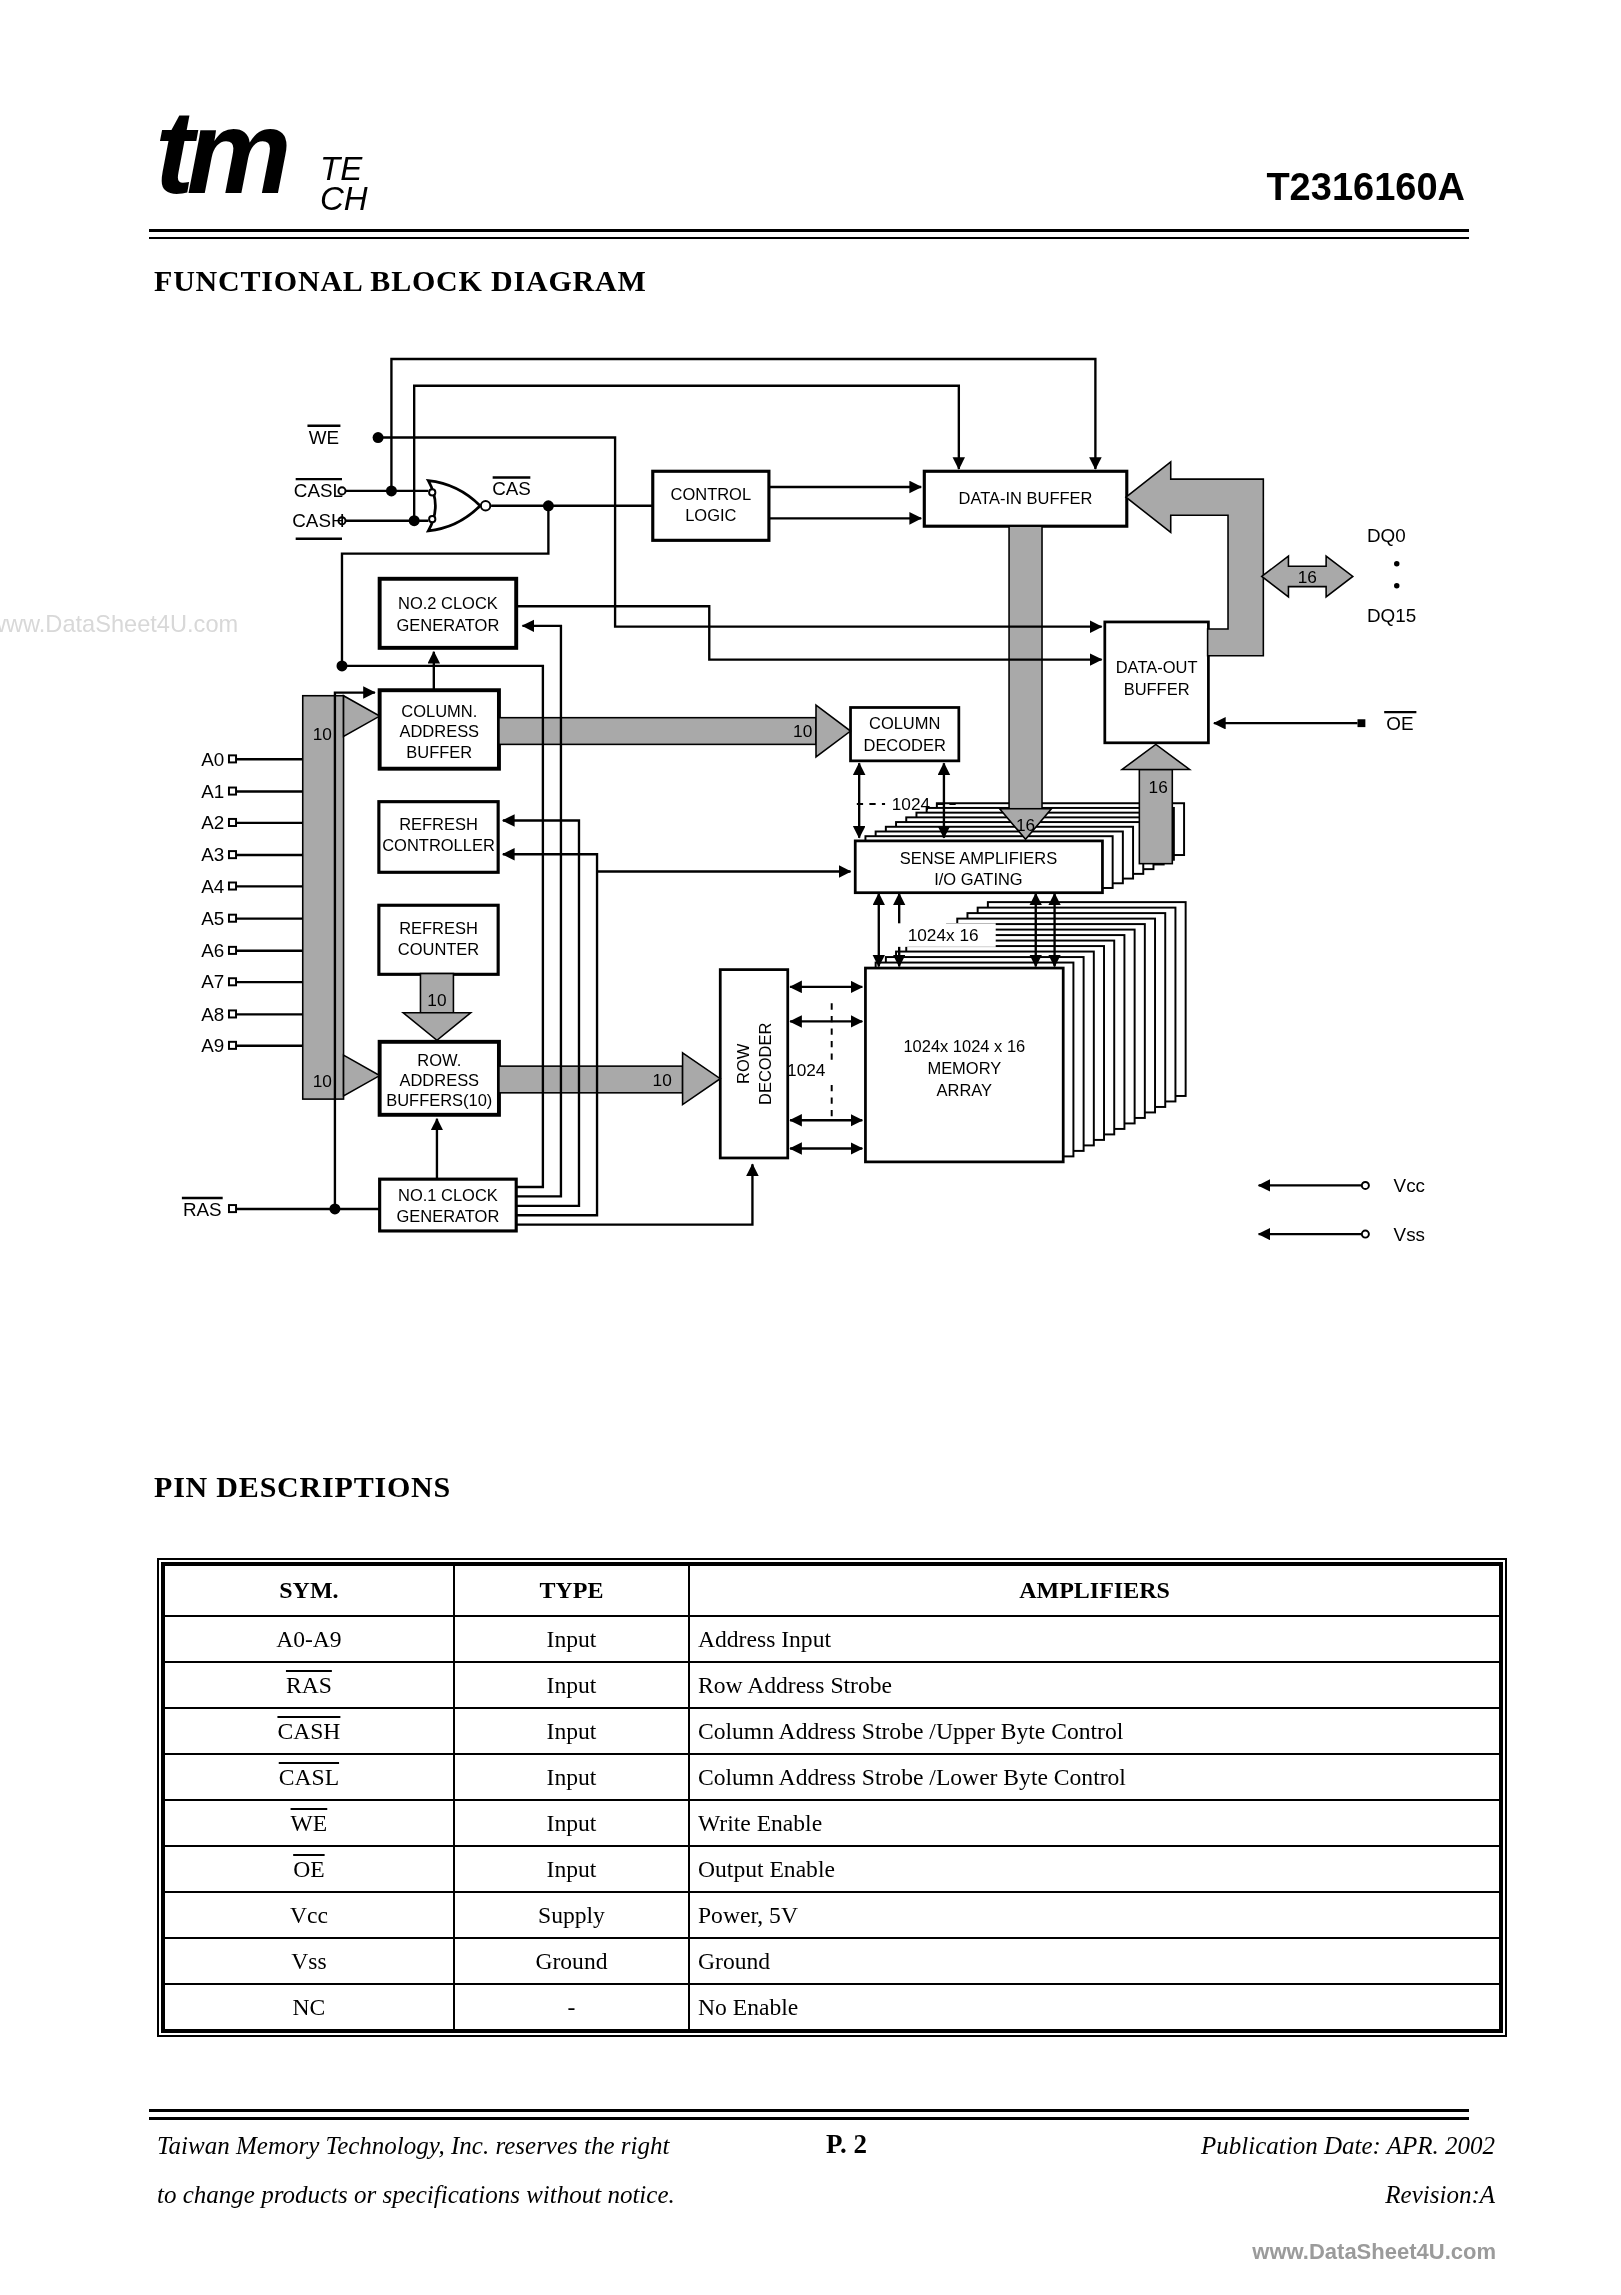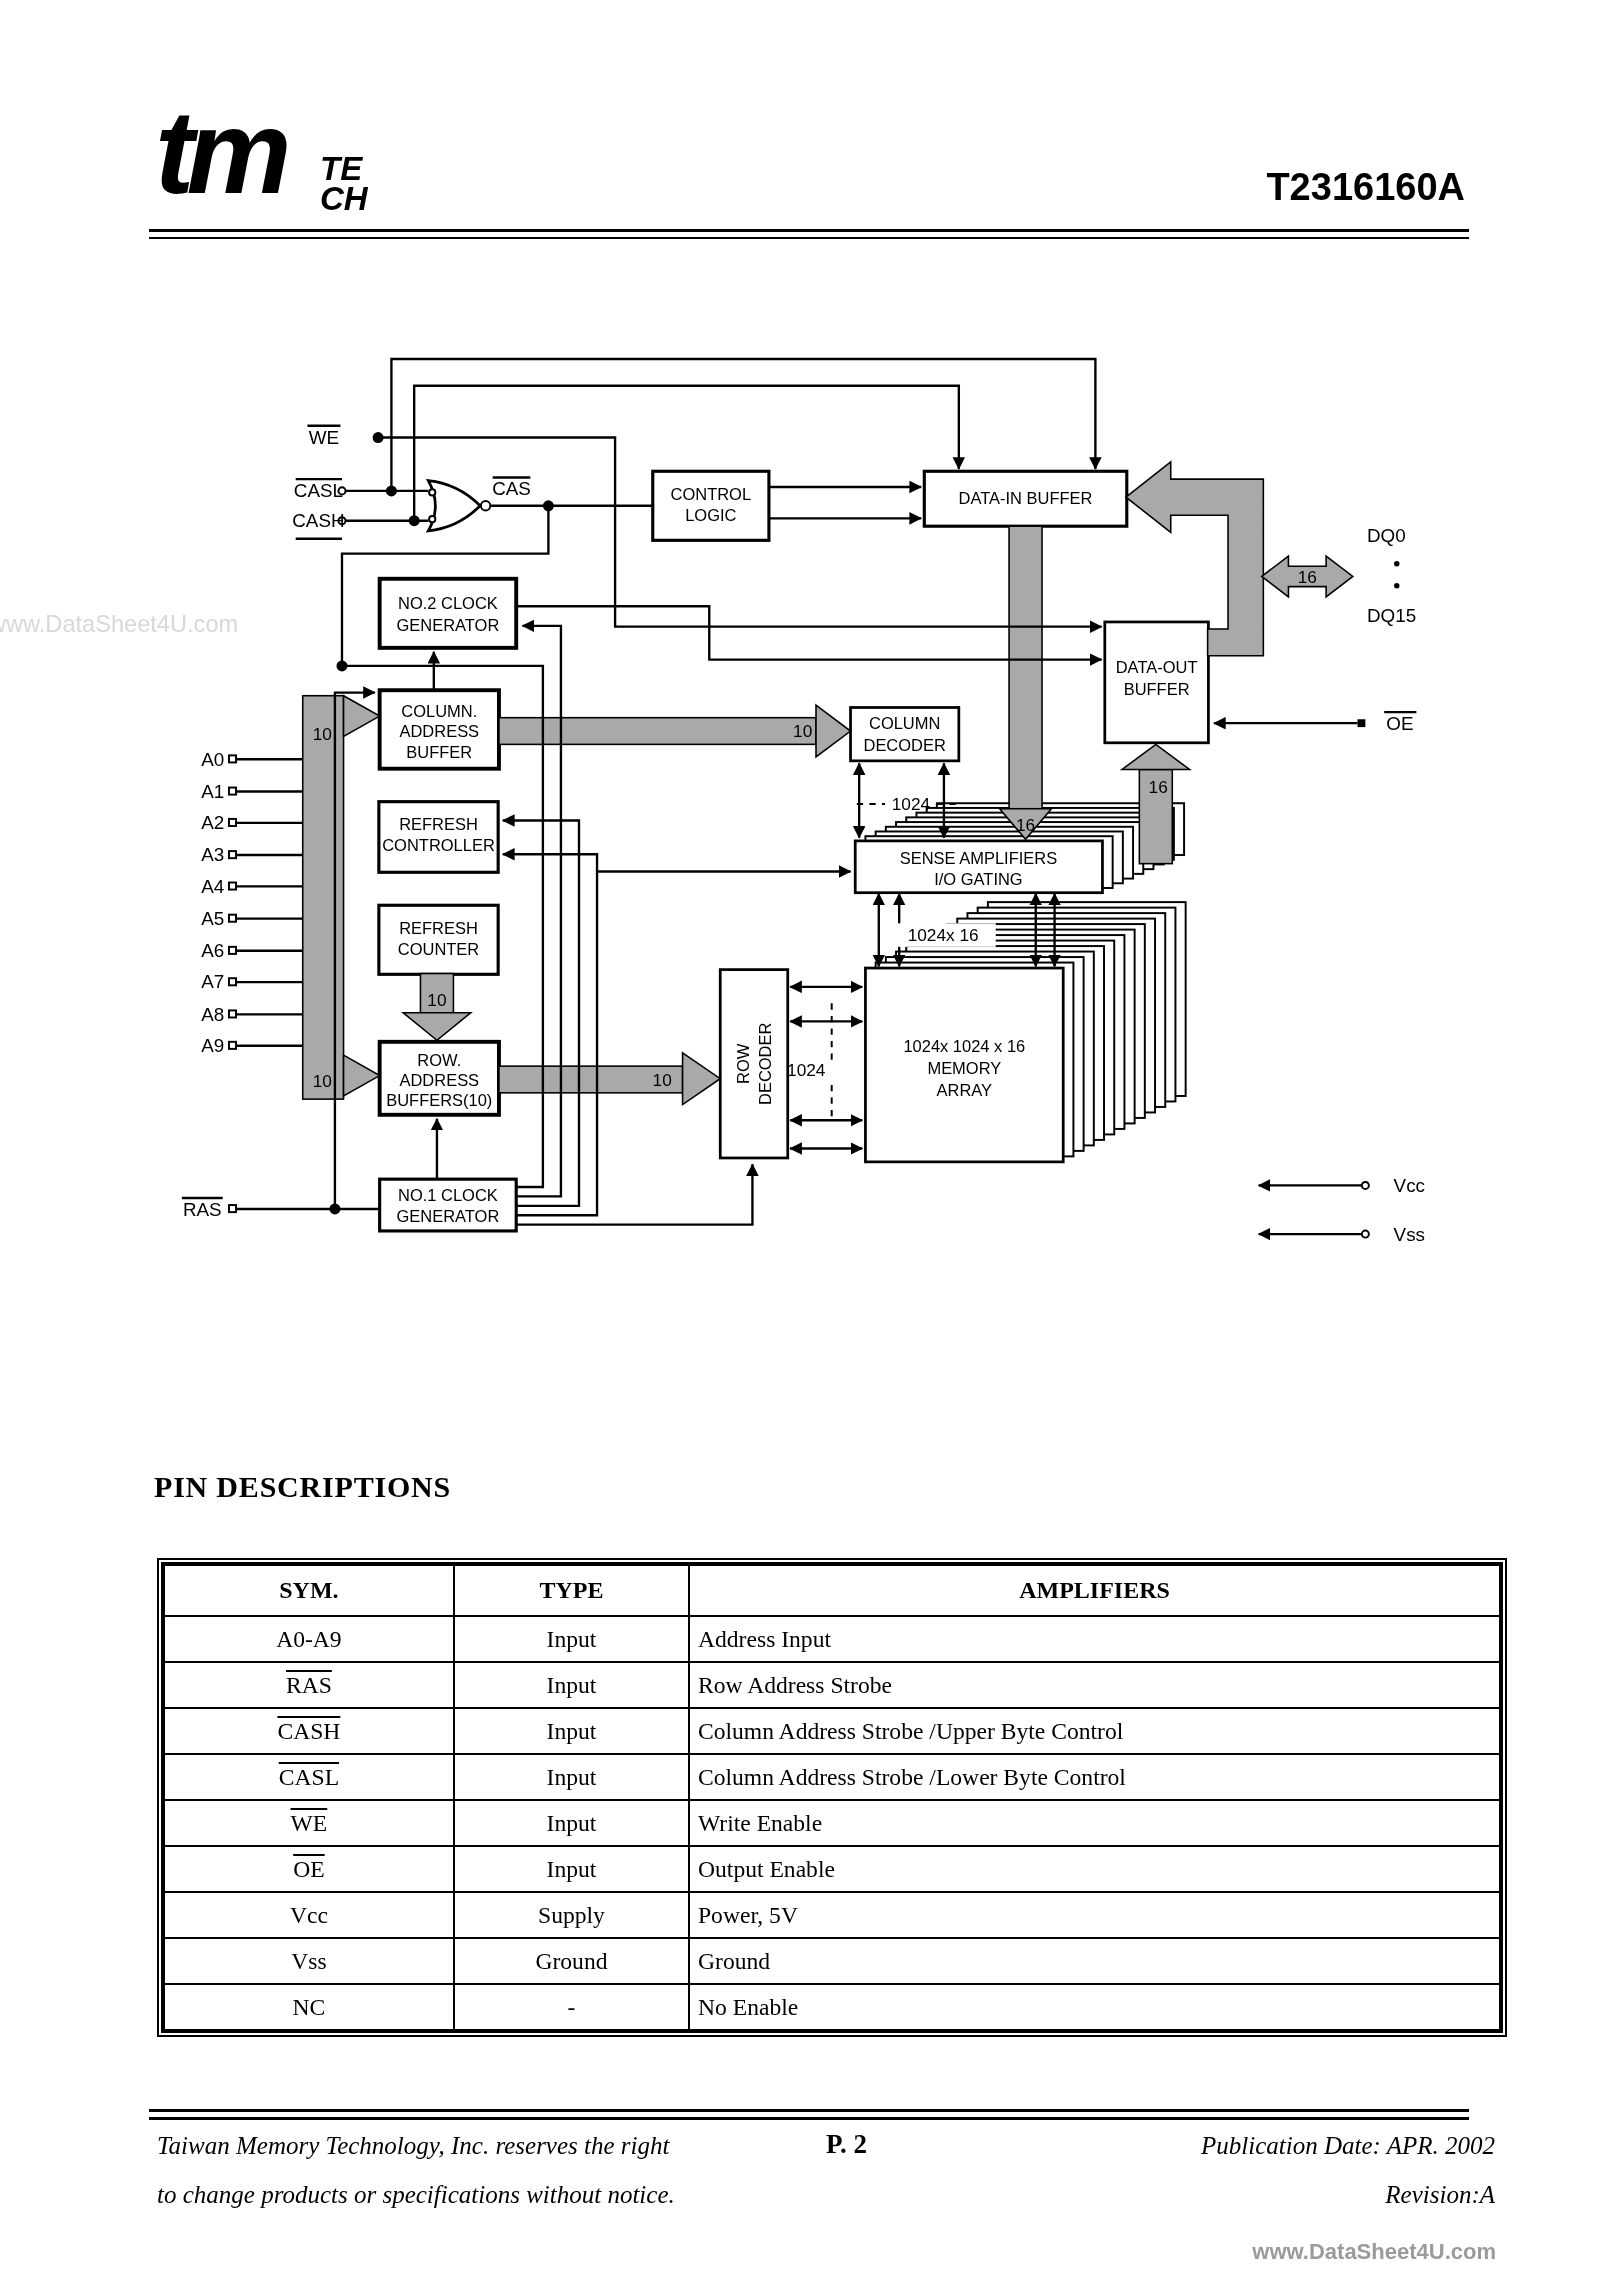--- a/index.html
+++ b/index.html
@@ -2,21 +2,21 @@
 <html style="font-size:12.6px"><head>
 <meta charset="utf-8">
 <style>
   html,body{margin:0;padding:0;background:#fff;}
   .page{position:relative;width:1622px;height:2295px;background:#fff;overflow:hidden;
         font-family:"Liberation Serif",serif;color:#000;}
   
   .logo-tm{position:absolute;left:155px;top:93px;font-family:"Liberation Sans",sans-serif;
            font-weight:bold;font-style:italic;font-size:118px;line-height:1;letter-spacing:-7.9px;}
   .logo-tech{position:absolute;left:320px;top:154px;font-family:"Liberation Sans",sans-serif;
-             font-weight:bold;font-style:italic;font-size:33px;line-height:0.92;}
+             font-weight:normal;font-style:italic;font-size:33px;line-height:0.92;}
   .part-number{position:absolute;right:157px;top:166px;font-family:"Liberation Sans",sans-serif;
                font-weight:bold;font-size:38px;}
   .header-rule{position:absolute;left:149px;top:229px;width:1320px;height:4.7px;
                border-top:3.1px solid #000;border-bottom:2.4px solid #000;}
   .h1{position:absolute;left:154px;font-weight:bold;font-size:30px;letter-spacing:0.8px;}
   .h1.fbd{top:264px;}
   .h1.pin{top:1470px;}
   .watermark-left{position:absolute;left:-11px;top:611px;font-family:"Liberation Sans",sans-serif;
                   font-size:23.6px;color:#d8d8d8;}
   
@@ -61,20 +61,21 @@
 <div class="page">
 
   <div class="logo-tm">tm</div>
   <div class="logo-tech">
     <div>TE</div>
     <div>CH</div>
   </div>
   <div class="part-number">T2316160A</div>
   <div class="header-rule"></div>
 
+  <div class="h1 fbd">FUNCTIONAL BLOCK DIAGRAM</div>
   <div class="watermark-left">www.DataSheet4U.com</div>
 
   <svg class="diagram" viewBox="0 0 1720 1250">
     <defs>
       <marker id="ah" markerUnits="userSpaceOnUse" markerWidth="18" markerHeight="18" refX="15" refY="8" orient="auto-start-reverse">
         <path d="M0,0 L16,8 L0,16 Z" fill="#000"></path>
       </marker>
     </defs>
 
     <g>

